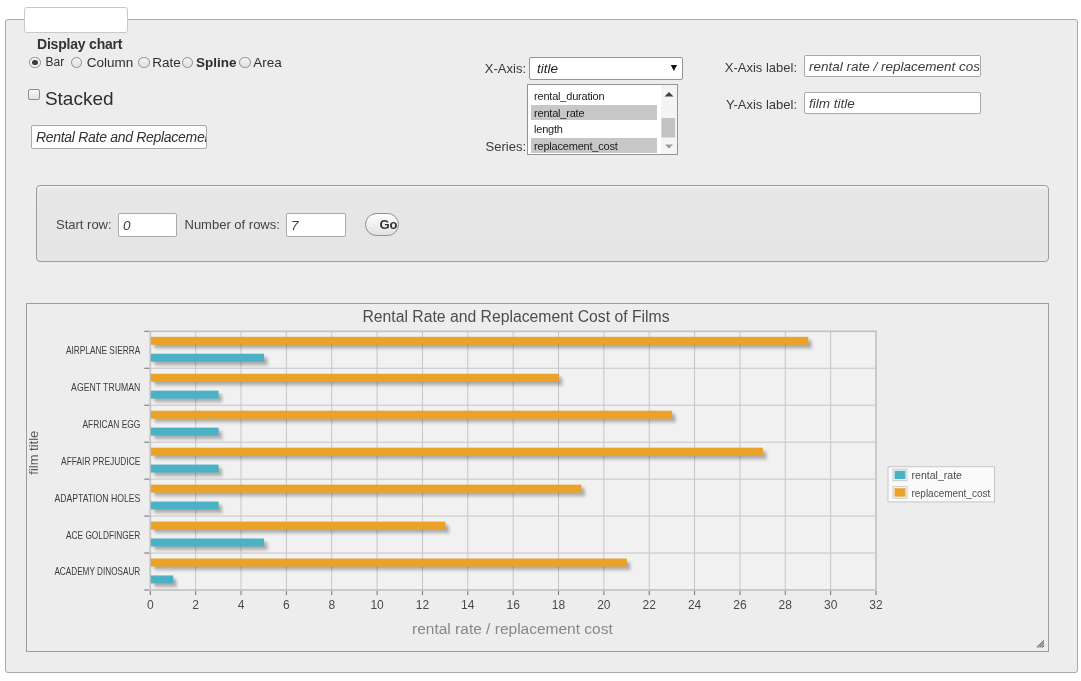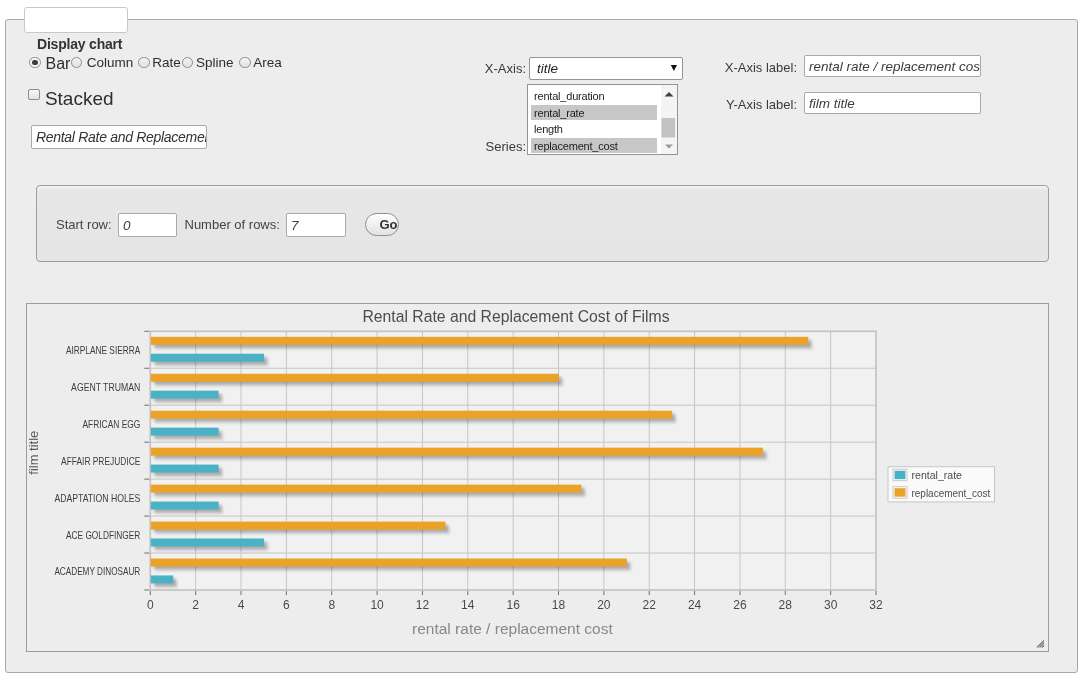--- a/index.html
+++ b/index.html
@@ -15,27 +15,27 @@
 
   <div class="abs" style="left:5px; top:19px; width:1073px; height:654px; background:#ededed; border:1px solid #a8a8a8; border-radius:3px;"></div>
 
   <div class="abs" style="left:24px; top:7px; width:104px; height:26px; background:#fff; border:1px solid #c8c8c8; border-radius:3px;">
     <span style="position:absolute; left:12px; top:50%; transform:translateY(-50%); font-size:14px; font-weight:bold; color:#333; white-space:nowrap; letter-spacing:-0.2px;margin-top:24px;">Display chart</span>
   </div>
 
   <div id="radios">
     <div class="abs" style="left:29.25px; top:56.55px; width:11.5px; height:11.5px; border:1px solid #8d8d8d; border-radius:50%; background:radial-gradient(circle at 50% 40%, #fdfdfd, #ededed);"></div>
     <div class="abs" style="left:32.4px; top:59.699999999999996px; width:5.2px; height:5.2px; border-radius:50%; background:#3d3d3d;"></div>
-    <div class="abs" style="left:45.5px; top:55px; font-size:16px; color:#2e2e2e;">Bar</div>
+    <div class="abs" style="left:45.5px; top:55px; font-size:12px; color:#2e2e2e;">Bar</div>
     <div class="abs" style="left:70.75px; top:56.55px; width:11.5px; height:11.5px; border:1px solid #8d8d8d; border-radius:50%; background:linear-gradient(#f3f3f3,#e2e2e2);"></div>
     <div class="abs" style="left:86.8px; top:55px; font-size:13.5px; color:#2e2e2e;">Column</div>
     <div class="abs" style="left:138.25px; top:56.55px; width:11.5px; height:11.5px; border:1px solid #8d8d8d; border-radius:50%; background:linear-gradient(#f3f3f3,#e2e2e2);"></div>
     <div class="abs" style="left:152.2px; top:55px; font-size:13.5px; color:#2e2e2e;">Rate</div>
     <div class="abs" style="left:181.75px; top:56.55px; width:11.5px; height:11.5px; border:1px solid #8d8d8d; border-radius:50%; background:linear-gradient(#f3f3f3,#e2e2e2);"></div>
-    <div class="abs" style="left:196px; top:55px; font-size:13.5px; color:#2e2e2e;">Spline</div>
+    <div class="abs" style="left:196px; top:55px; font-size:13.5px; color:#2e2e2e;font-weight:bold;">Spline</div>
     <div class="abs" style="left:239.25px; top:56.55px; width:11.5px; height:11.5px; border:1px solid #8d8d8d; border-radius:50%; background:linear-gradient(#f3f3f3,#e2e2e2);"></div>
     <div class="abs" style="left:253.2px; top:55px; font-size:13.5px; color:#2e2e2e;">Area</div>
   </div>
 
   <div id="checkboxrow">
     <div class="abs" style="left:28px; top:88.5px; width:11.5px; height:11.5px; border:1px solid #8d8d8d; border-radius:2px; background:linear-gradient(#f5f5f5,#e3e3e3);"></div>
     <div class="abs" style="left:44.9px; top:87.5px; font-size:19px; color:#2e2e2e;">Stacked</div>
   </div>
 
   <div class="inp" style="left:31px; top:125px; width:176px; height:24px; overflow:hidden;">

